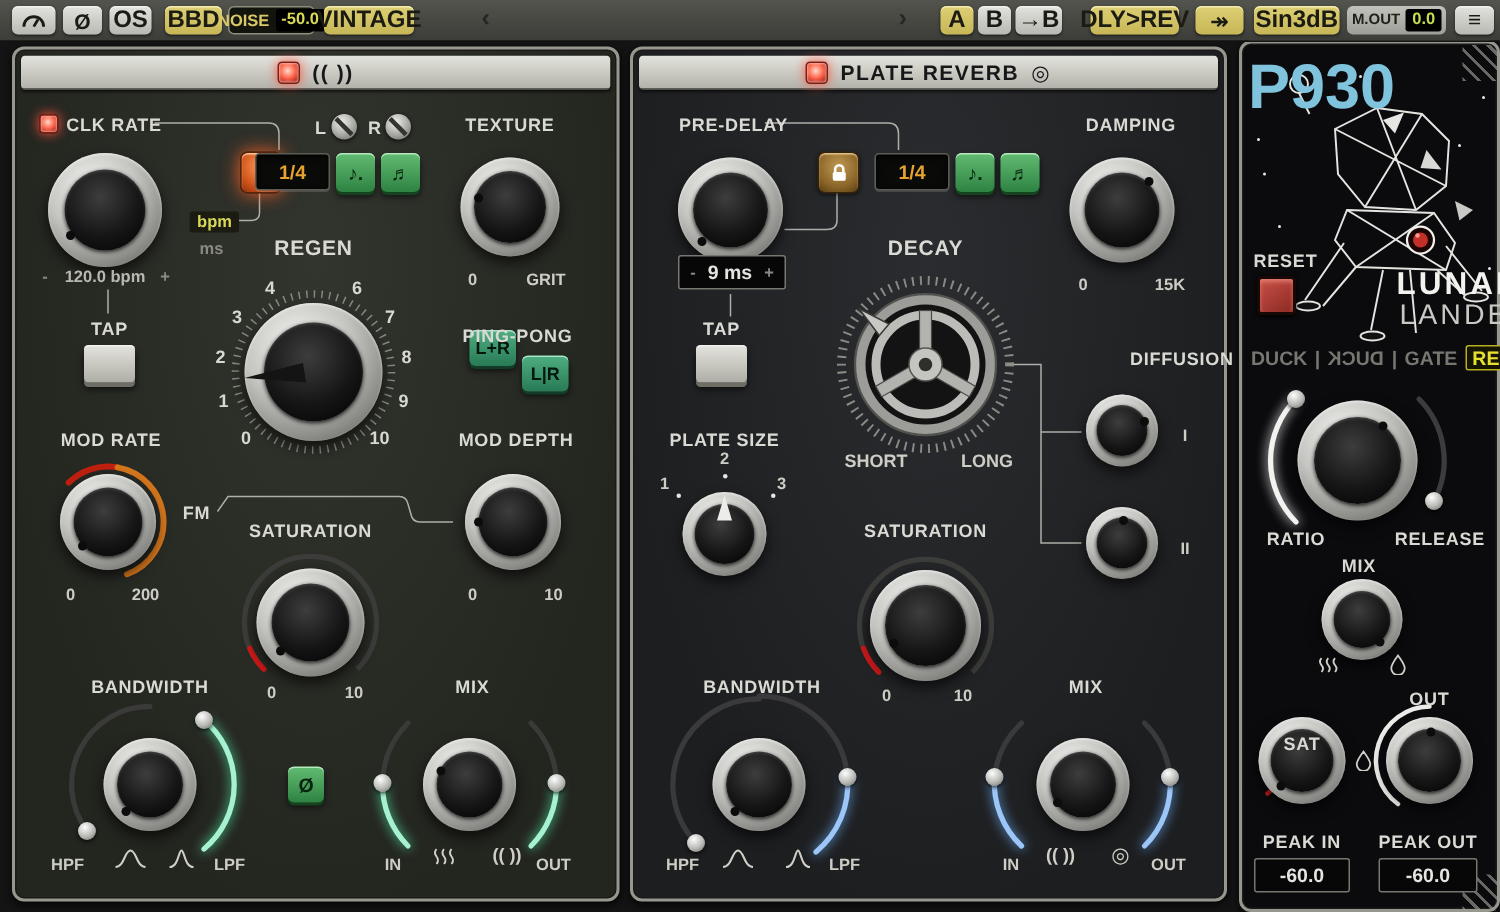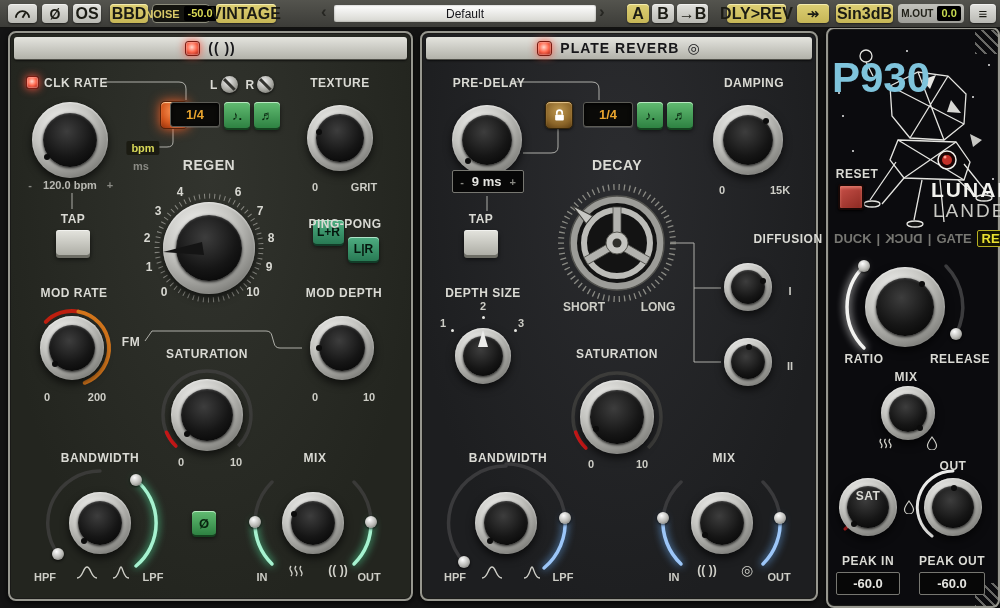--- a/index.html
+++ b/index.html
@@ -79,21 +79,21 @@
     background:radial-gradient(circle at 40% 32%,#eee,#a8a8a2 55%,#62625c);box-shadow:0 1px 3px #000b;}
   .screw::after{content:"";position:absolute;left:1px;right:1px;top:7px;height:2.5px;background:#33332f;transform:rotate(45deg);}
   .star{position:absolute;width:2px;height:2px;border-radius:50%;background:#e8e8e8;z-index:2;}
   .hatch{position:absolute;width:24px;height:24px;z-index:2;opacity:.65;
     background:repeating-linear-gradient(45deg,#9a9a94 0 2px,transparent 2px 7px);}
   svg.overlay{position:absolute;left:0;top:0;z-index:2;pointer-events:none;}
   svg .gg{filter:drop-shadow(0 0 4px #54e8a2);}
   svg .gb{filter:drop-shadow(0 0 4px #6aaef8);}
   svg .gw{filter:drop-shadow(0 0 4px #ffffff);}
   .icon{position:absolute;transform:translate(-50%,-50%);z-index:4;color:#cfcfc8;font-size:12px;font-weight:700;}
-  #p930{position:absolute;left:832px;top:34px;font-size:42px;font-weight:700;color:#7fc4dc;letter-spacing:0;z-index:3;margin-top:20px;}
+  #p930{position:absolute;left:832px;top:34px;font-size:42px;font-weight:700;color:#7fc4dc;letter-spacing:0;z-index:3;}
   #lunar{position:absolute;left:931px;top:178px;font-size:21px;font-weight:700;letter-spacing:2px;color:#f2f2ee;z-index:3;}
   #lander{position:absolute;left:933px;top:200px;font-size:19px;font-weight:400;letter-spacing:2px;color:#c9c9c4;z-index:3;}
   #modes{position:absolute;left:834px;top:230px;width:160px;display:flex;align-items:center;gap:5px;z-index:3;
     font-size:13px;font-weight:700;color:#777772;}
   .flip{display:inline-block;transform:scaleX(-1);}
   #rev{background:#151502;border:1px solid #b8b020;color:#e8e030;padding:0 4px;border-radius:2px;font-size:13px;}
   #resetBtn{position:absolute;left:838px;top:184px;width:22px;height:22px;border-radius:3px;z-index:3;
     background:linear-gradient(145deg,#c85048,#8c2a22);border:2px solid #180806;box-shadow:inset 0 2px 3px #f09080aa,0 1px 3px #000;}
 </style>
 </head>
@@ -110,21 +110,20 @@
     </div>
     <div class="tbtn gray" style="left:42px;width:26px;font-size:14px;">Ø</div>
     <div class="tbtn gray" style="left:73px;width:28px;">OS</div>
     <div class="tbtn yellow" style="left:110px;width:38px;">BBD</div>
     <div class="tbtn pill" style="left:152px;width:58px;font-size:11px;">
       <span>NOISE</span>
       <span class="pillval">-50.0</span>
     </div>
     <div class="tbtn yellow" style="left:216px;width:60px;">VINTAGE</div>
     <span class="arrow" style="left:321px;">‹</span>
-    <div id="preset">Default</div>
     <span class="arrow" style="left:599px;">›</span>
     <div class="tbtn yellow" style="left:627px;width:22px;">A</div>
     <div class="tbtn gray" style="left:652px;width:22px;">B</div>
     <div class="tbtn gray" style="left:677px;width:31px;">→B</div>
     <div class="tbtn yellow" style="left:727px;width:59px;">DLY&gt;REV</div>
     <div class="tbtn yellow" style="left:797px;width:32px;font-size:15px;">↠</div>
     <div class="tbtn yellow" style="left:836px;width:57px;">Sin3dB</div>
     <div class="tbtn pill" style="left:898px;width:66px;font-size:10px;background:linear-gradient(#c2c2bc,#9e9e98);border:none;color:#202018;">
       <span>M.OUT</span>
       <span class="pillval" style="color:#c8dc50;">0.0</span>
@@ -367,21 +366,21 @@
   <span class="lbl" style="left:788px;top:239px;">DIFFUSION</span>
   <div class="knob" style="left:724px;top:263px;width:48px;height:48px;">
       <i class="dot" style="left:74%;top:32%;"></i>
     </div>
   <span class="sm" style="left:790px;top:291px;">I</span>
   <div class="knob" style="left:724px;top:338px;width:48px;height:48px;">
       <i class="dot" style="left:46%;top:12%;"></i>
     </div>
   <span class="sm" style="left:790px;top:366px;">II</span>
 
-  <span class="lbl" style="left:483px;top:293px;">DEPTH SIZE</span>
+  <span class="lbl" style="left:483px;top:293px;">PLATE SIZE</span>
   <span class="sm" style="left:443px;top:323px;">1</span>
   <span class="sm" style="left:483px;top:306px;">2</span>
   <span class="sm" style="left:521px;top:323px;">3</span>
   <i class="pdot" style="left:451px;top:329px;"></i>
     <i class="pdot" style="left:482px;top:316px;"></i>
     <i class="pdot" style="left:514px;top:329px;"></i>
   <div class="knob noticks" style="left:455px;top:328px;width:56px;height:56px;">
       <i class="wedge"></i>
     </div>
 

